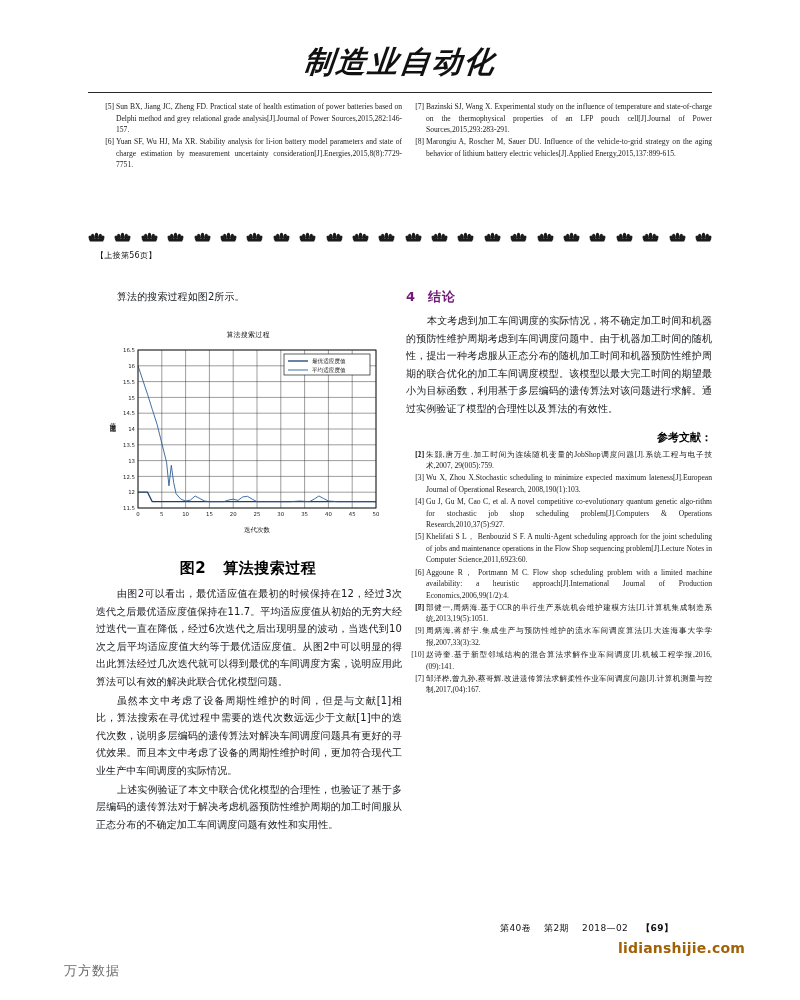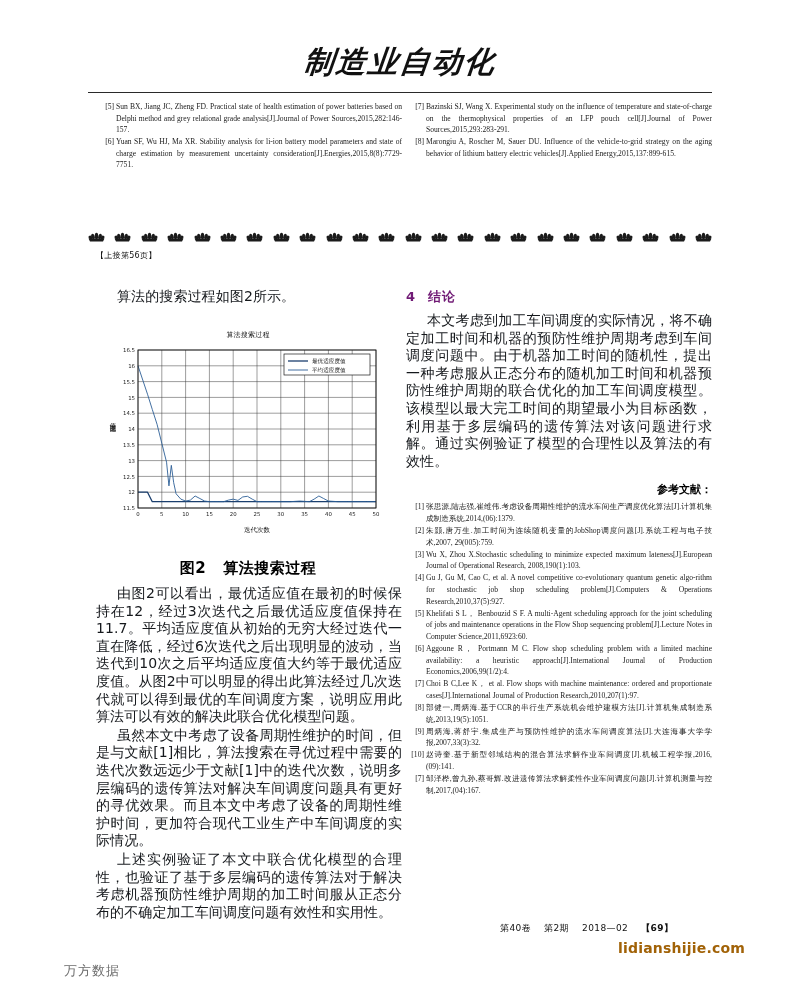--- a/index.html
+++ b/index.html
@@ -92,21 +92,21 @@
     left: 96px; top: 250px;
     font-size: 8px;
     font-family: "DejaVu Sans", sans-serif;
     color: #111;
     letter-spacing: 0.3px;
   }
 
   
   .cn-p {
     font-family: "DejaVu Sans", sans-serif;
-    font-size: 14px;
+    font-size: 10px;
     line-height: 17.6px;
     text-align: justify;
     text-justify: inter-ideograph;
     text-indent: 21px;
     margin: 0 0 1px 0;
     color: #15181c;
     letter-spacing: 0.1px;
   }
   .sec-h {
     font-family: "DejaVu Sans", sans-serif;
@@ -551,27 +551,27 @@
   </div>
 
   <div class="col col-right" style="top:288px;">
     <h2 class="sec-h">
       <span class="num">4</span><span>结论</span>
     </h2>
     <p class="cn-p">本文考虑到加工车间调度的实际情况，将不确定加工时间和机器的预防性维护周期考虑到车间调度问题中。由于机器加工时间的随机性，提出一种考虑服从正态分布的随机加工时间和机器预防性维护周期的联合优化的加工车间调度模型。该模型以最大完工时间的期望最小为目标函数，利用基于多层编码的遗传算法对该问题进行求解。通过实例验证了模型的合理性以及算法的有效性。</p>
 
     <h3 class="refs-h">参考文献：</h3>
     <ul class="refhead-list" id="ref-list">
-        <li><span class="rn">[1]</span><span>张思源,陆志强,崔维伟.考虑设备周期性维护的流水车间生产调度优化算法[J].计算机集成制造系统,2014,(06):1379.</span></li>
+        <li><span class="rn">[1]</span></li>
         <li><span class="rn">[2]</span><span>朱颢,唐万生.加工时间为连续随机变量的JobShop调度问题[J].系统工程与电子技术,2007, 29(005):759.</span></li>
         <li><span class="rn">[3]</span><span>Wu X, Zhou X.Stochastic scheduling to minimize expected maximum lateness[J].European Journal of Operational Research, 2008,190(1):103.</span></li>
         <li><span class="rn">[4]</span><span>Gu J, Gu M, Cao C, et al. A novel competitive co-evolutionary quantum genetic algo-rithm for stochastic job shop scheduling problem[J].Computers &amp; Operations Research,2010,37(5):927.</span></li>
         <li><span class="rn">[5]</span><span>Khelifati S L， Benbouzid S F. A multi-Agent scheduling approach for the joint scheduling of jobs and maintenance operations in the Flow Shop sequencing problem[J].Lecture Notes in Computer Science,2011,6923:60.</span></li>
         <li><span class="rn">[6]</span><span>Aggoune R， Portmann M C. Flow shop scheduling problem with a limited machine availability: a heuristic approach[J].International Journal of Production Economics,2006,99(1/2):4.</span></li>
-        <li><span class="rn">[7]</span><span>Choi B C,Lee K， et al. Flow shops with machine maintenance: ordered and proportionate cases[J].International Journal of Production Research,2010,207(1):97.</span></li>
+        <li><span class="rn">[7]</span></li>
         <li><span class="rn">[8]</span><span>部健一,周炳海.基于CCR的串行生产系统机会维护建模方法[J].计算机集成制造系统,2013,19(5):1051.</span></li>
         <li><span class="rn">[9]</span><span>周炳海,蒋舒宇.集成生产与预防性维护的流水车间调度算法[J].大连海事大学学报,2007,33(3):32.</span></li>
         <li><span class="rn">[10]</span><span>赵诗奎.基于新型邻域结构的混合算法求解作业车间调度[J].机械工程学报,2016,(09):141.</span></li>
         <li><span class="rn">[7]</span><span>邹泽桦,曾九孙,蔡哥辉.改进遗传算法求解柔性作业车间调度问题[J].计算机测量与控制,2017,(04):167.</span></li>
       </ul>
   </div>
 
   <div class="footer-line">
     <span>第40卷</span><span>第2期</span><span>2018—02</span><span>【69】</span>
   </div>

